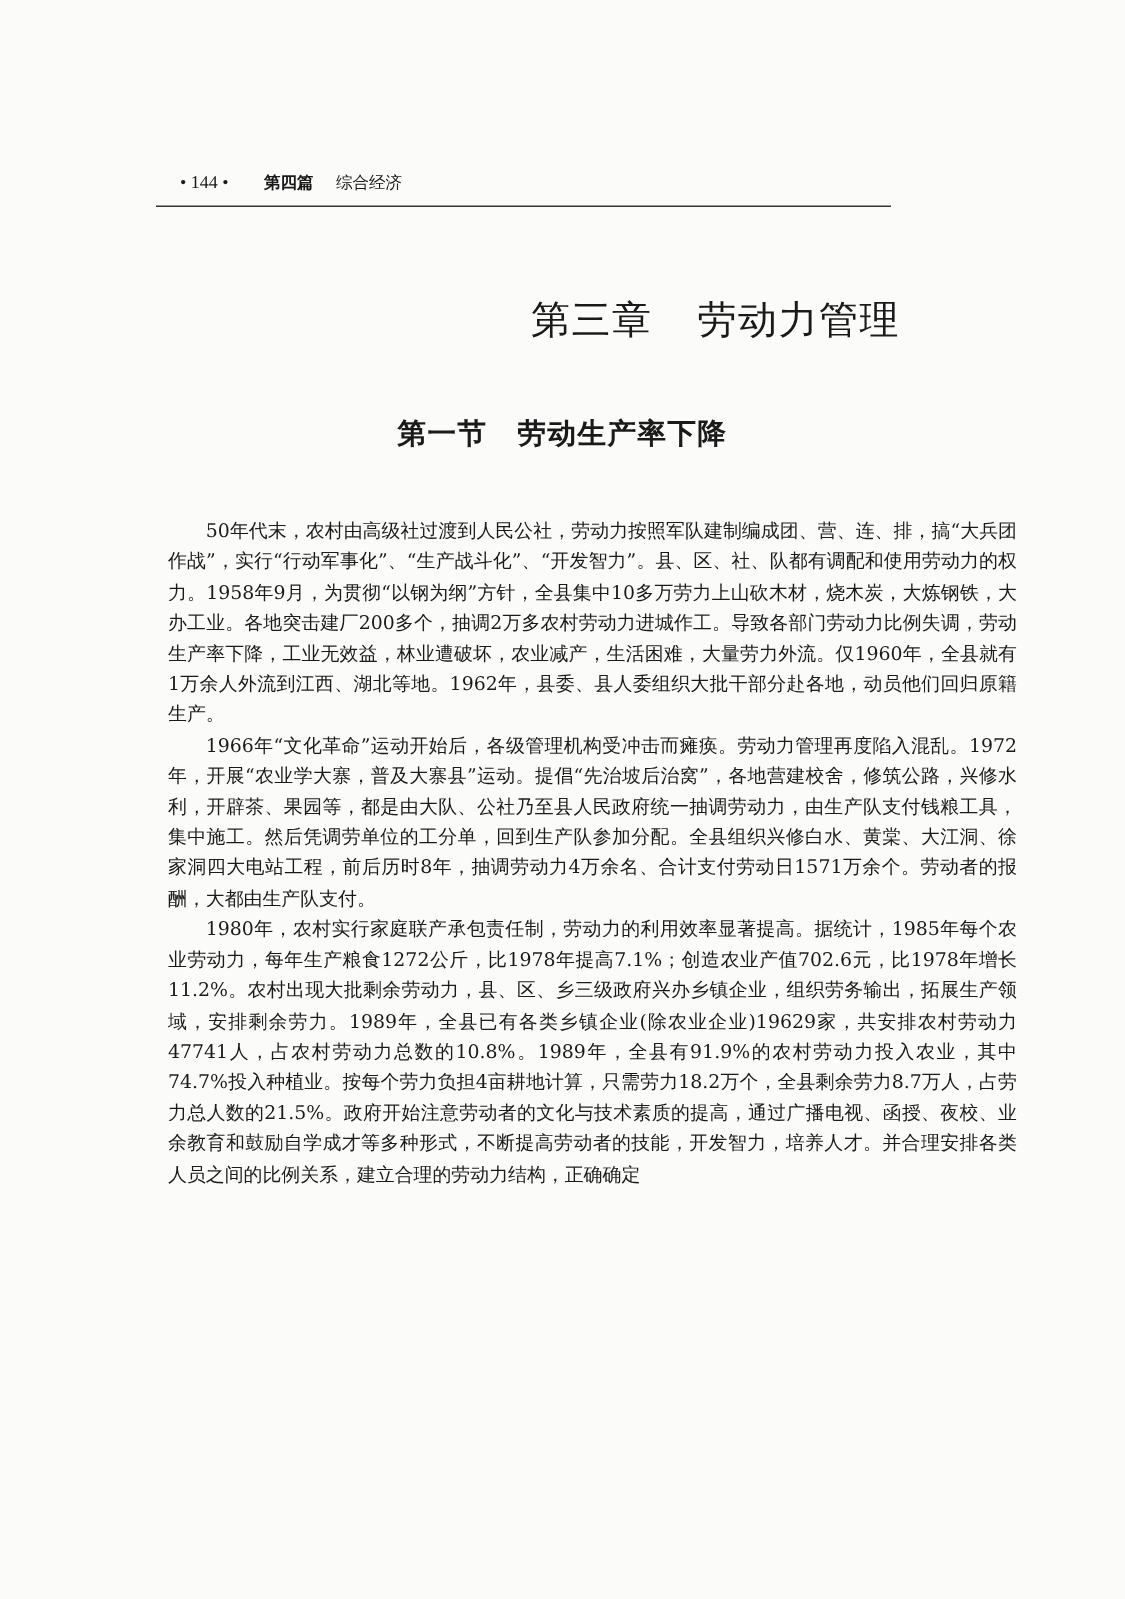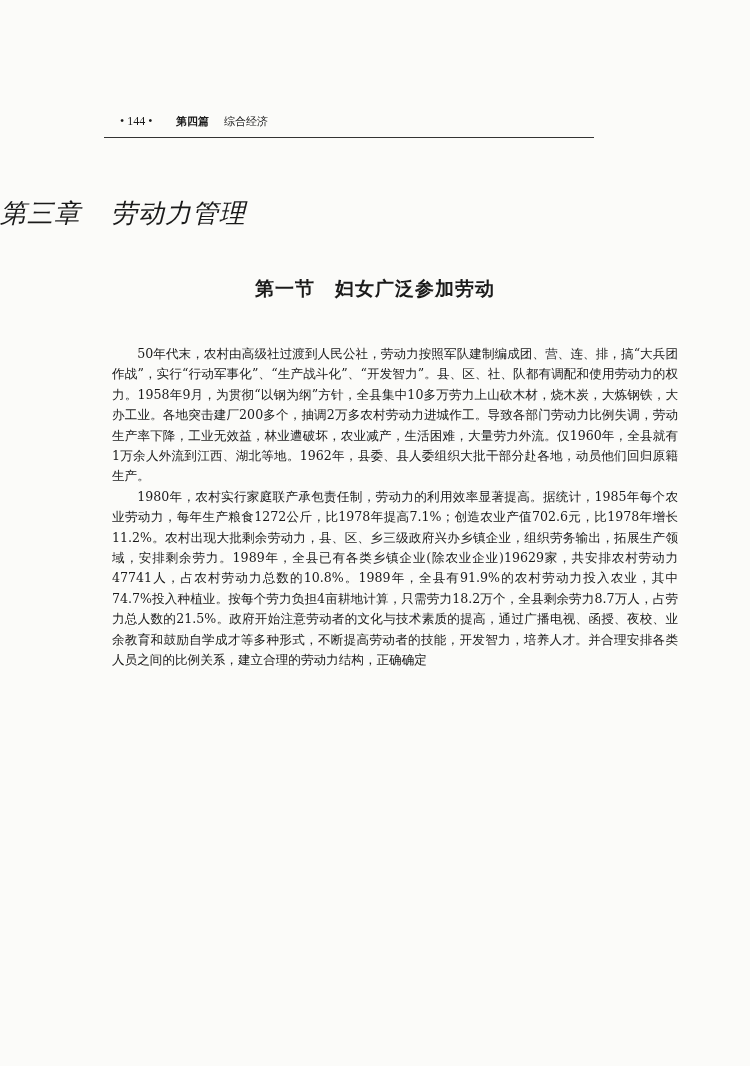--- a/index.html
+++ b/index.html
@@ -11,22 +11,22 @@
     position: absolute; left: 120px; top: 114px; width: 560px;
     font-size: 12px; display: flex; align-items: baseline; gap: 0;
   }
   .page-num { font-family: "Liberation Serif", serif; font-size: 12px; width: 56px; }
   .part { font-family: "DejaVu Sans", sans-serif; font-weight: bold; font-size: 11px; width: 48px; }
   .part-title { font-family: "DejaVu Sans", sans-serif; font-weight: normal; font-size: 11px; }
   .head-rule {
     position: absolute; left: 104px; top: 137px; width: 490px; height: 1.4px; background: #333;
   }
   .chapter-title {
-    position: absolute; left: 0; width: 600px; top: 196px; text-align: left;
-    font-size: 26px; letter-spacing: 1px; word-spacing: 0; font-style: italic;
+    position: absolute; left: 0; width: 600px; top: 196px; text-align: right;
+    font-size: 26px; letter-spacing: 1px; word-spacing: 0;
   }
   .chapter-title .gap { display: inline-block; width: 30px; }
   .section-title {
     position: absolute; left: 0; width: 750px; top: 276px; text-align: center;
     font-family: "DejaVu Sans", sans-serif; font-weight: bold; font-size: 19px; letter-spacing: 1px;
   }
   .section-title .gap { display: inline-block; width: 20px; }
   .body {
     position: absolute; left: 112px; top: 344px; width: 566px;
     font-size: 12.6px; line-height: 20.4px; text-align: justify;
@@ -41,19 +41,20 @@
   <span class="part">第四篇</span>
   <span class="part-title">综合经济</span>
 </div>
 <div class="head-rule"></div>
 
 <div class="chapter-title">
   <span>第三章</span><span class="gap"></span><span>劳动力管理</span>
 </div>
 
 <div class="section-title">
-  <span>第一节</span><span class="gap"></span><span>妇女广泛参加劳动</span>
+  <span>第一节</span><span class="gap"></span><span>劳动生产率下降</span>
 </div>
 
 <div class="body">
   <p>50年代末，农村由高级社过渡到人民公社，劳动力按照军队建制编成团、营、连、排，搞“大兵团作战”，实行“行动军事化”、“生产战斗化”、“开发智力”。县、区、社、队都有调配和使用劳动力的权力。1958年9月，为贯彻“以钢为纲”方针，全县集中10多万劳力上山砍木材，烧木炭，大炼钢铁，大办工业。各地突击建厂200多个，抽调2万多农村劳动力进城作工。导致各部门劳动力比例失调，劳动生产率下降，工业无效益，林业遭破坏，农业减产，生活困难，大量劳力外流。仅1960年，全县就有1万余人外流到江西、湖北等地。1962年，县委、县人委组织大批干部分赴各地，动员他们回归原籍生产。</p>
+  <p>1966年“文化革命”运动开始后，各级管理机构受冲击而瘫痪。劳动力管理再度陷入混乱。1972年，开展“农业学大寨，普及大寨县”运动。提倡“先治坡后治窝”，各地营建校舍，修筑公路，兴修水利，开辟茶、果园等，都是由大队、公社乃至县人民政府统一抽调劳动力，由生产队支付钱粮工具，集中施工。然后凭调劳单位的工分单，回到生产队参加分配。全县组织兴修白水、黄棠、大江洞、徐家洞四大电站工程，前后历时8年，抽调劳动力4万余名、合计支付劳动日1571万余个。劳动者的报酬，大都由生产队支付。</p>
   <p>1980年，农村实行家庭联产承包责任制，劳动力的利用效率显著提高。据统计，1985年每个农业劳动力，每年生产粮食1272公斤，比1978年提高7.1%；创造农业产值702.6元，比1978年增长11.2%。农村出现大批剩余劳动力，县、区、乡三级政府兴办乡镇企业，组织劳务输出，拓展生产领域，安排剩余劳力。1989年，全县已有各类乡镇企业(除农业企业)19629家，共安排农村劳动力47741人，占农村劳动力总数的10.8%。1989年，全县有91.9%的农村劳动力投入农业，其中74.7%投入种植业。按每个劳力负担4亩耕地计算，只需劳力18.2万个，全县剩余劳力8.7万人，占劳力总人数的21.5%。政府开始注意劳动者的文化与技术素质的提高，通过广播电视、函授、夜校、业余教育和鼓励自学成才等多种形式，不断提高劳动者的技能，开发智力，培养人才。并合理安排各类人员之间的比例关系，建立合理的劳动力结构，正确确定</p>
 </div>
 
 </body></html>

